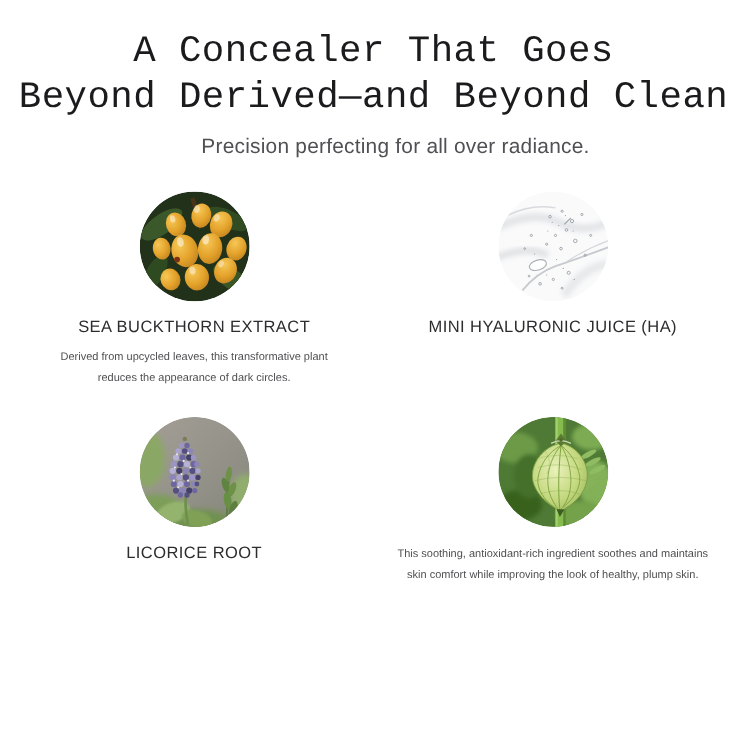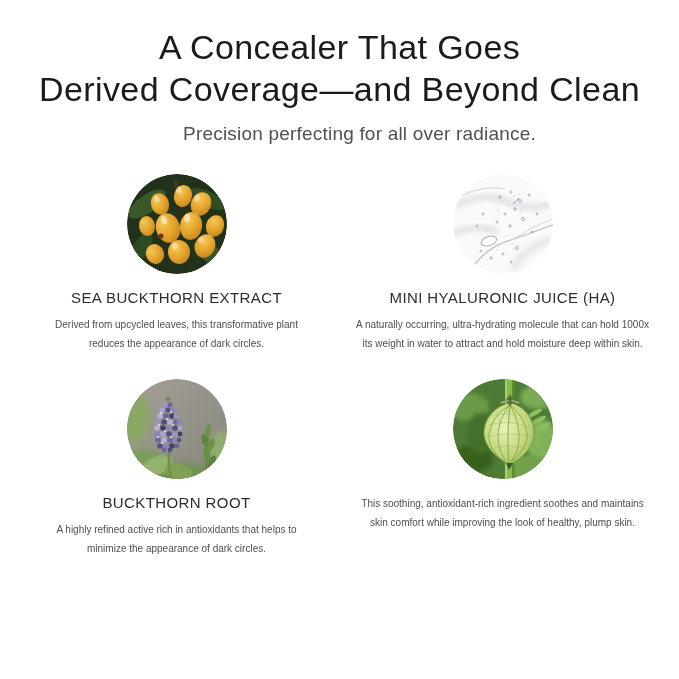--- a/index.html
+++ b/index.html
@@ -6,21 +6,21 @@
   .canvas {
     position:relative;
     width:679px; height:679px;
     margin:0 auto;
     background:#ffffff;
     font-family:"Liberation Sans", sans-serif;
     text-align:center;
     overflow:hidden;
   }
   .title {
-    font-family:Liberation Sans, sans-serif;
+    font-family:Liberation Mono, monospace;
     font-weight:400;
     font-size:34px;
     line-height:42px;
     letter-spacing:0.4px;
     color:#1b1b1e;
     margin:26px 0 0;
   }
   .title span { display:block; }
   .subtitle {
     font-size:19px;
@@ -62,21 +62,21 @@
   .cell:nth-child(odd)  .desc { max-width:252px; }
   .cell:nth-child(even) .desc { max-width:306px; }
 </style>
 </head>
 <body>
 
 <div class="canvas">
 
   <h1 class="title">
     <span>A Concealer That Goes</span>
-    <span>Derived Coverage—and Beyond Clean</span>
+    <span>Beyond Derived—and Beyond Clean</span>
   </h1>
 
   <p class="subtitle">Precision perfecting for all over radiance.</p>
 
   <div class="grid">
 
     <figure class="cell">
       <div class="photo">
         <svg width="100" height="100" viewBox="0 0 100 100">
           <defs>
@@ -167,21 +167,20 @@
             <circle cx="45" cy="36" r="0.5" fill="#8d949b"></circle>
             <circle cx="33" cy="57" r="0.5" fill="#8d949b"></circle>
             <circle cx="59" cy="70" r="0.5" fill="#8d949b"></circle>
             <circle cx="44" cy="76" r="0.5" fill="#8d949b"></circle>
             <circle cx="69" cy="80" r="0.5" fill="#8d949b"></circle>
             <circle cx="53" cy="62" r="0.5" fill="#8d949b"></circle>
           </g>
         </svg>
       </div>
       <h2 class="ing-name">MINI HYALURONIC JUICE (HA)</h2>
-      <p class="desc">A naturally occurring, ultra-hydrating molecule that can hold 1000x its weight in water to attract and hold moisture deep within skin.</p>
     </figure>
 
     <figure class="cell">
       <div class="photo">
         <svg width="100" height="100" viewBox="0 0 100 100">
           <defs>
             <clipPath id="cpC">
                 <circle cx="50" cy="50" r="50"></circle>
               </clipPath>
             <linearGradient id="bgC" x1="0" y1="0" x2="1" y2="1">
@@ -252,22 +251,21 @@
               <circle cx="31" cy="58" r="1" fill="#e8e6f2"></circle>
             <circle cx="40" cy="40" r="1" fill="#e8e6f2"></circle>
               <circle cx="38" cy="52" r="1" fill="#e8e6f2"></circle>
               <circle cx="35" cy="64" r="1" fill="#e8e6f2"></circle>
             <circle cx="44" cy="33" r="1" fill="#e8e6f2"></circle>
               <circle cx="46" cy="46" r="1" fill="#e8e6f2"></circle>
               <circle cx="44" cy="58" r="1" fill="#e8e6f2"></circle>
           </g>
         </svg>
       </div>
-      <h2 class="ing-name">BUCKTHORN ROOT</h2>
-      <p class="desc">A highly refined active rich in antioxidants that helps to minimize the appearance of dark circles.</p>
+      <h2 class="ing-name">LICORICE ROOT</h2>
     </figure>
 
     <figure class="cell">
       <div class="photo">
         <svg width="100" height="100" viewBox="0 0 100 100">
           <defs>
             <clipPath id="cpD">
                 <circle cx="50" cy="50" r="50"></circle>
               </clipPath>
             <radialGradient id="huskG" cx="0.42" cy="0.38" r="0.78">

